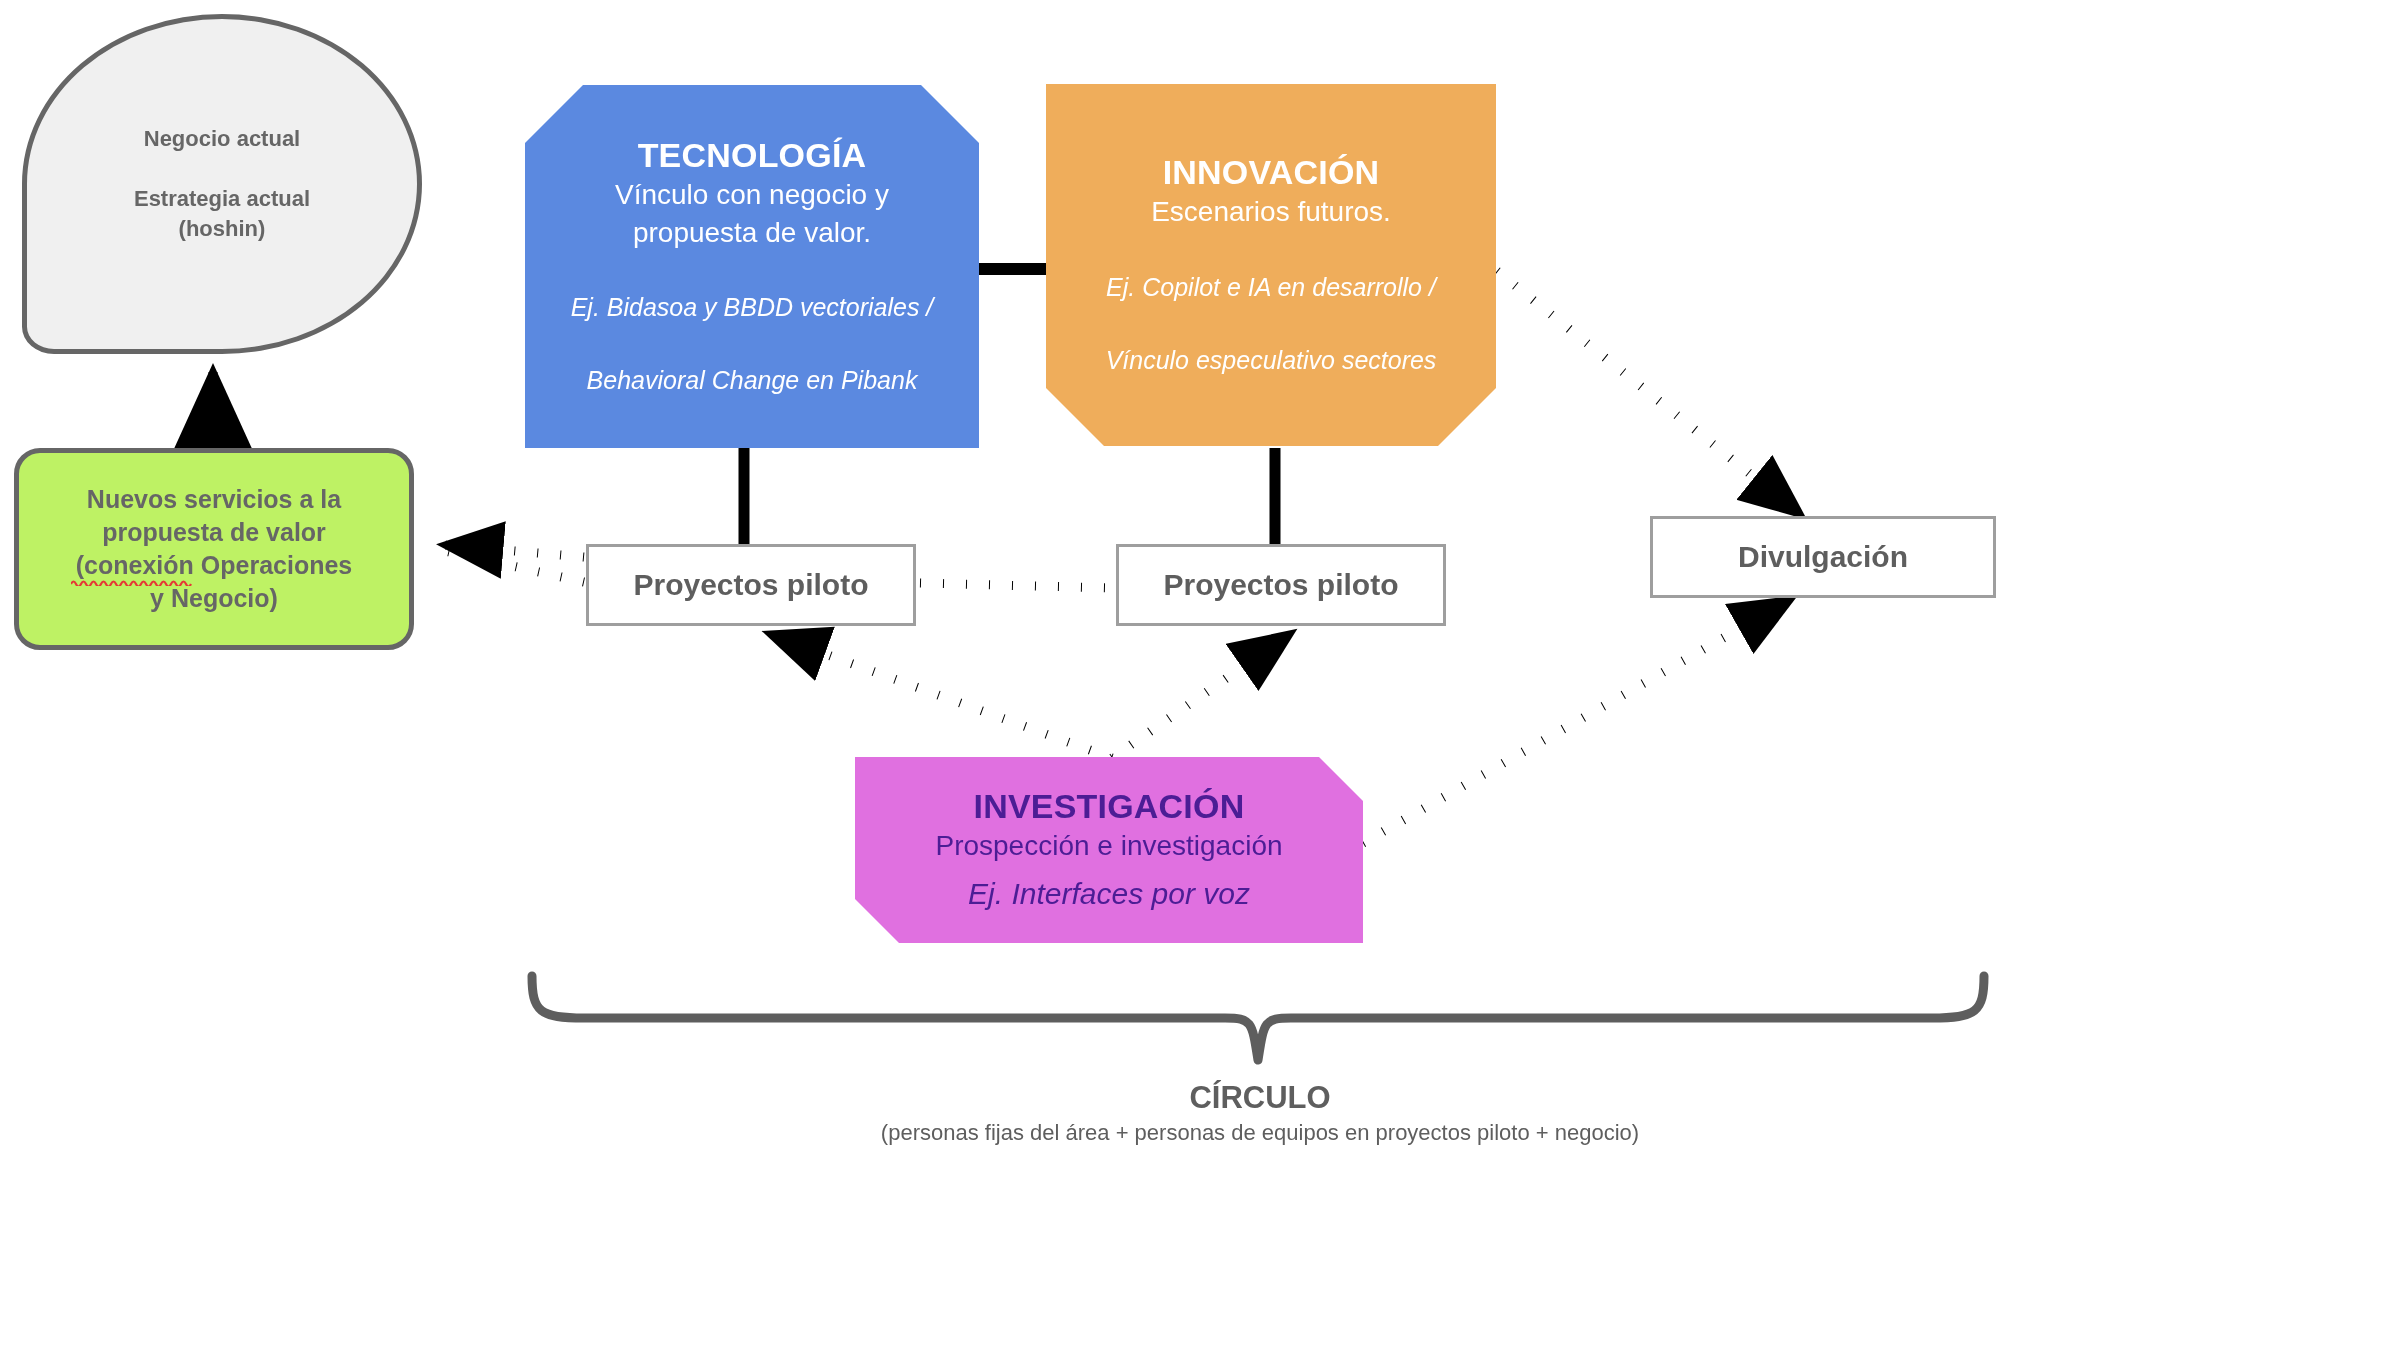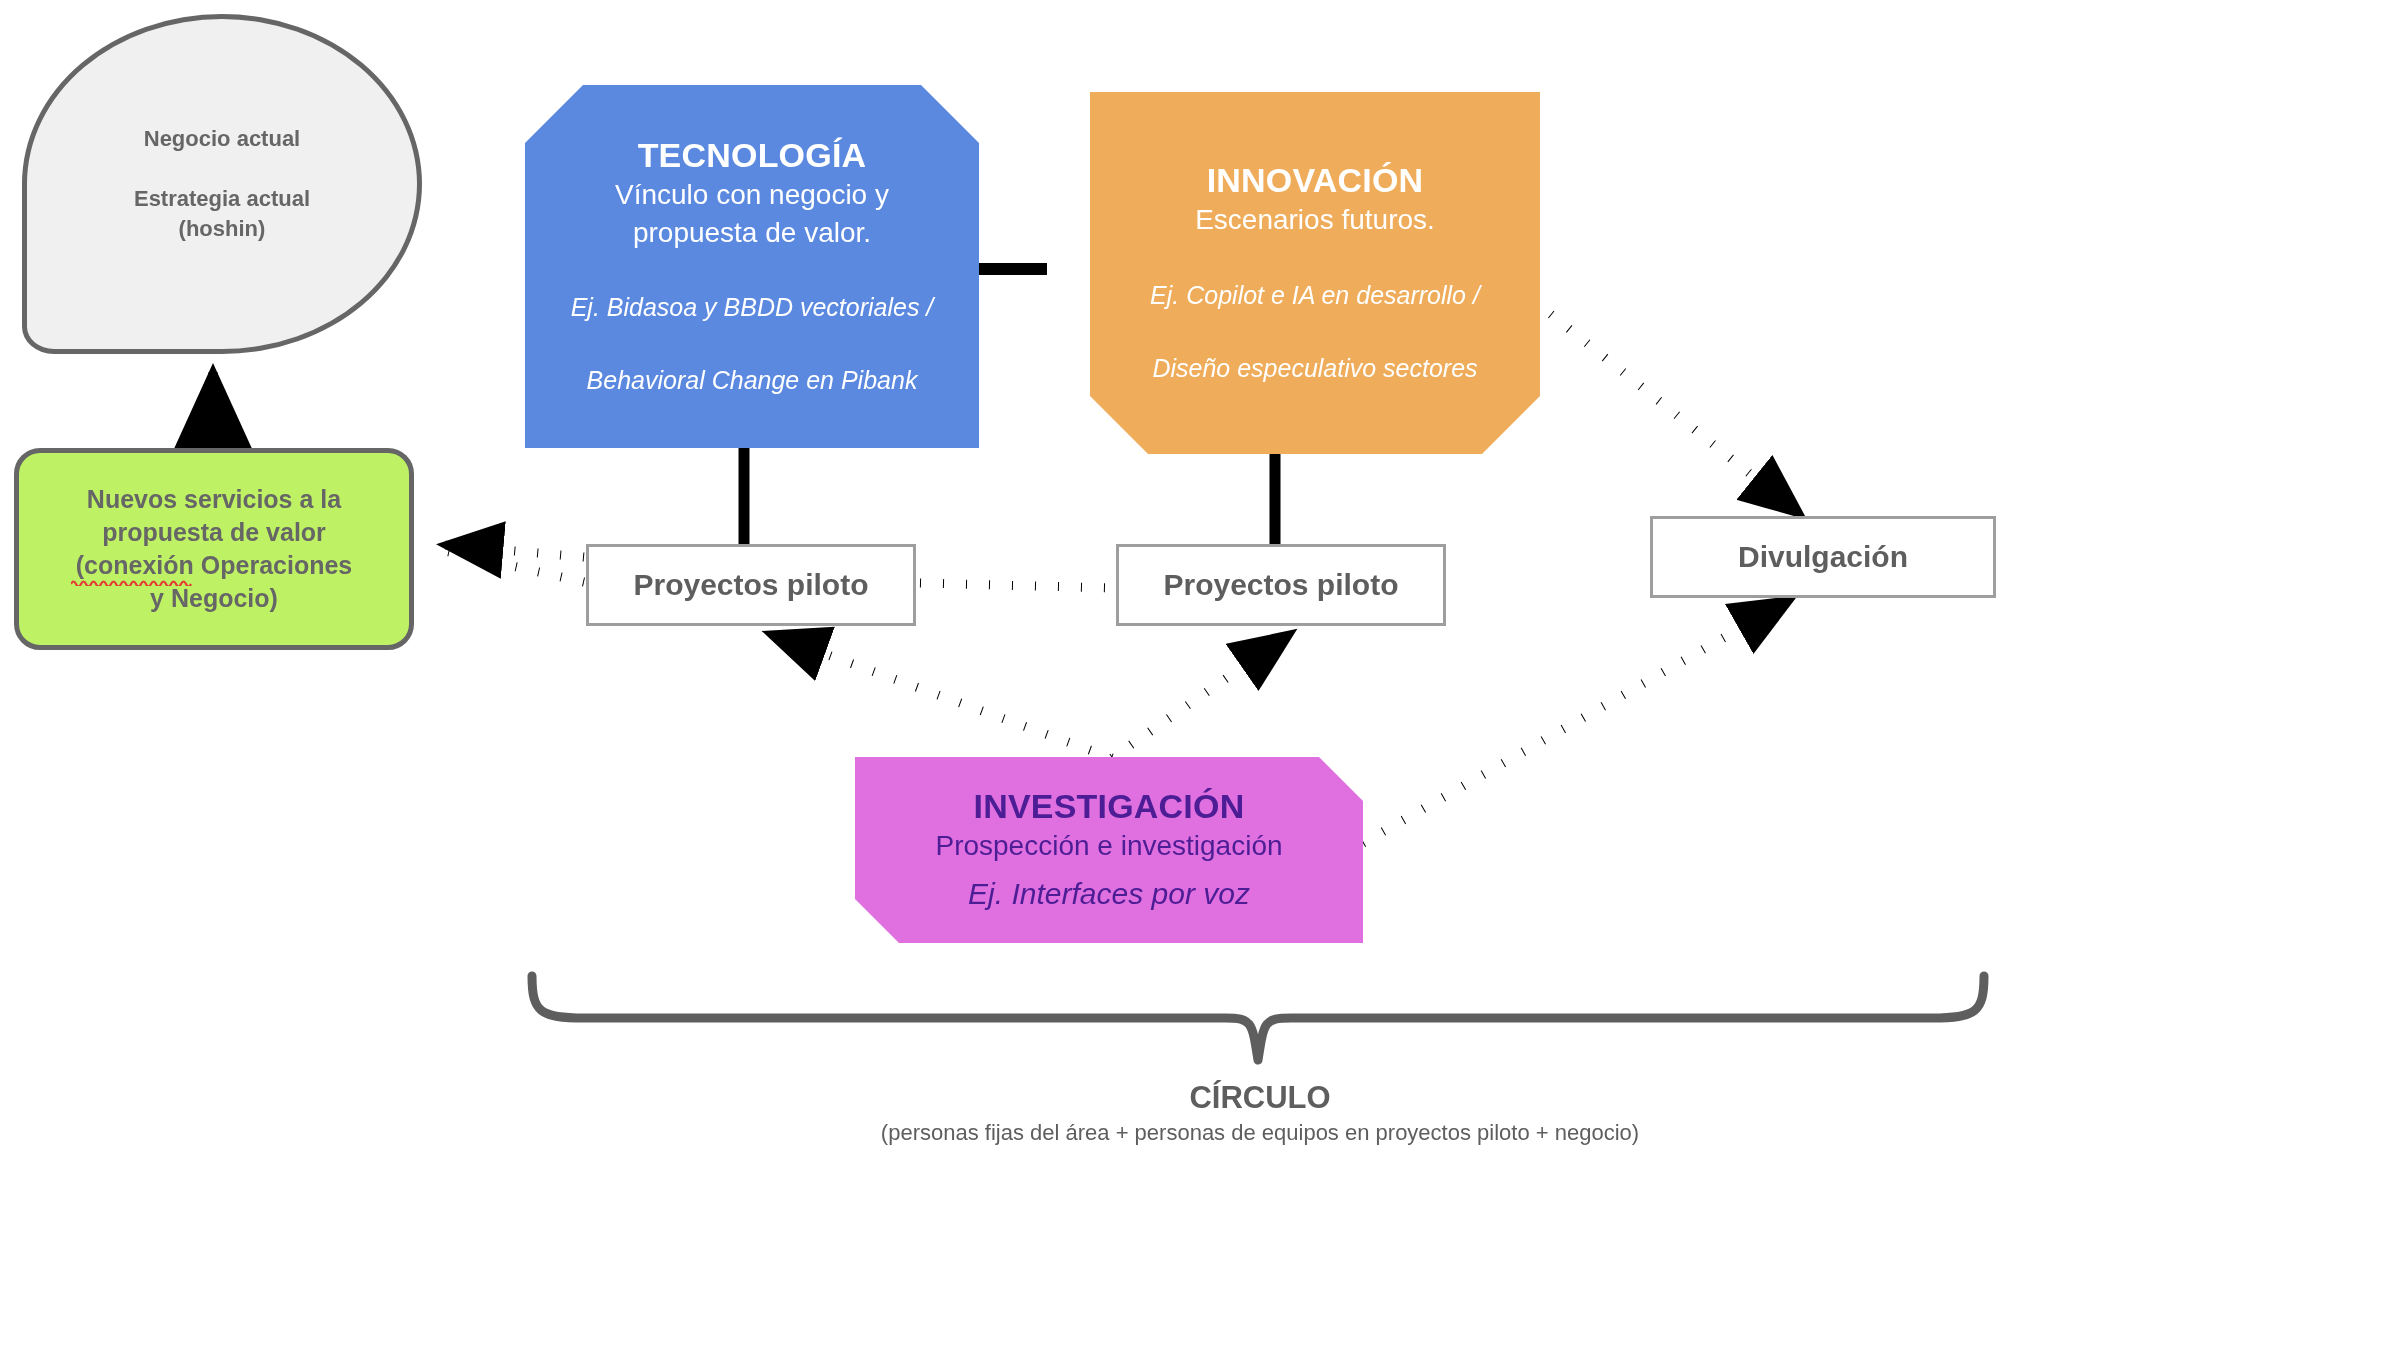--- a/index.html
+++ b/index.html
@@ -80,28 +80,27 @@
     top: 85px;
     width: 454px;
     height: 363px;
     background: #5b89e0;
     color: #ffffff;
     clip-path: polygon(58px 0, calc(100% - 58px) 0, 100% 58px, 100% 100%, 0 100%, 0 58px);
     padding: 4px 24px;
   }
   .innov {
     left: 1046px;
-    top: 92px;
+    top: 84px;
     width: 450px;
     height: 362px;
     background: #efad5b;
     color: #ffffff;
     clip-path: polygon(0 0, 100% 0, 100% calc(100% - 58px), calc(100% - 58px) 100%, 58px 100%, 0 calc(100% - 58px));
     padding: 0 20px;
-    margin-left: 44px;
   }
   .invest {
     left: 855px;
     top: 757px;
     width: 508px;
     height: 186px;
     background: #e070e0;
     color: #4c1d95;
     clip-path: polygon(0 0, calc(100% - 44px) 0, 100% 44px, 100% 100%, 44px 100%, 0 calc(100% - 44px));
     padding: 0 24px;
@@ -228,21 +227,21 @@
     <span class="blk-sub">Vínculo con negocio y</span>
     <span class="blk-sub">propuesta de valor.</span>
     <span class="blk-ex">Ej. Bidasoa y BBDD vectoriales /</span>
     <span class="blk-ex">Behavioral Change en Pibank</span>
   </div>
 
   <div class="node innov">
     <span class="blk-title">INNOVACIÓN</span>
     <span class="blk-sub">Escenarios futuros.</span>
     <span class="blk-ex">Ej. Copilot e IA en desarrollo /</span>
-    <span class="blk-ex">Diseño especulativo sectores</span>
+    <span class="blk-ex">Vínculo especulativo sectores</span>
   </div>
 
   <div class="node invest">
     <span class="blk-title">INVESTIGACIÓN</span>
     <span class="blk-sub">Prospección e investigación</span>
     <span class="blk-ex">Ej. Interfaces por voz</span>
   </div>
 
   <div class="node plain pp1">
     <span>Proyectos piloto</span>

